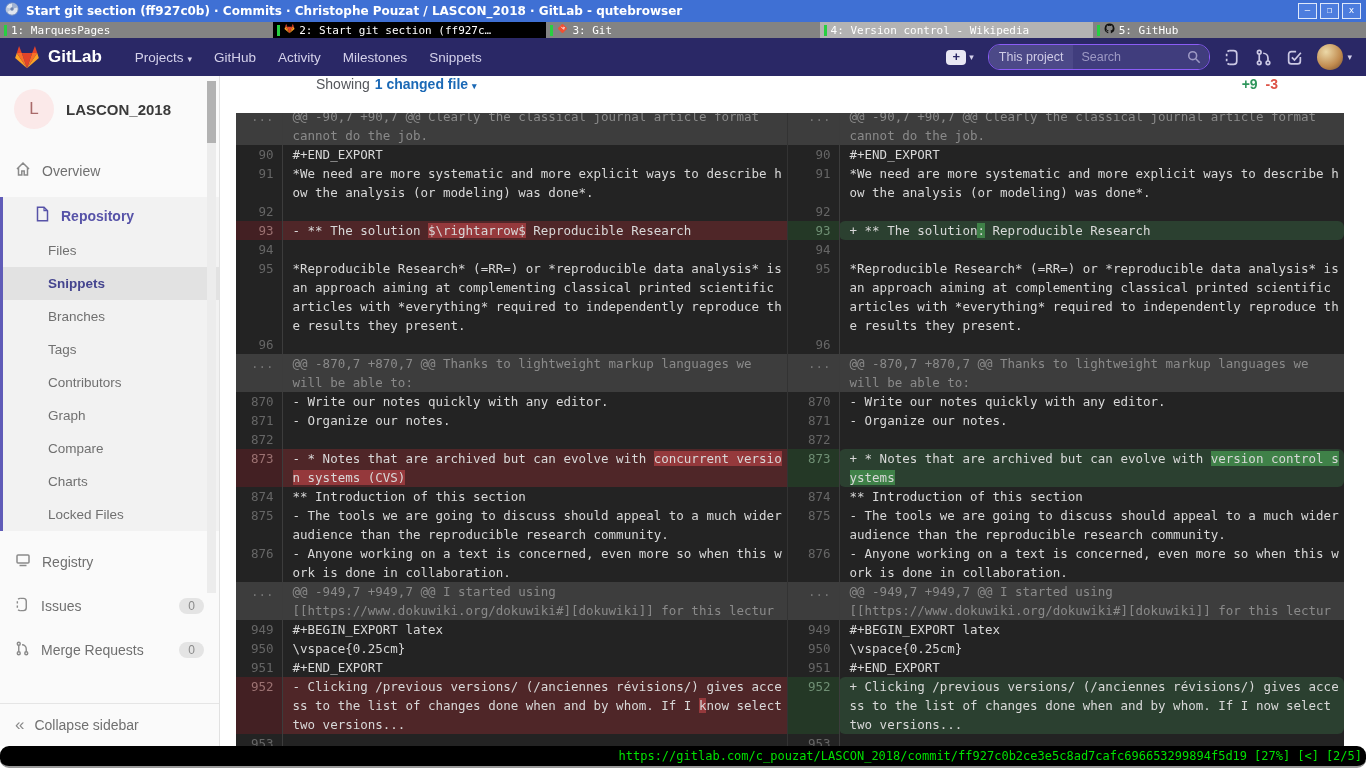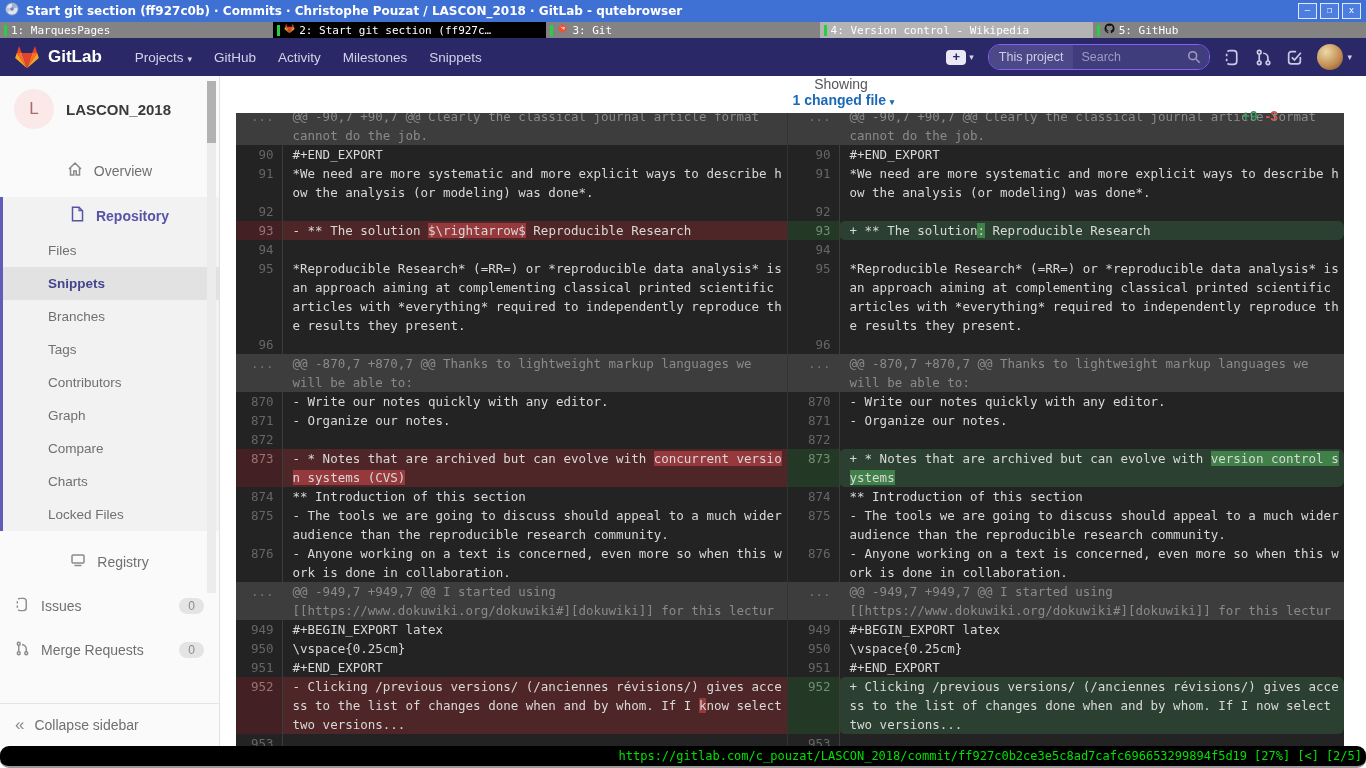--- a/index.html
+++ b/index.html
@@ -57,42 +57,42 @@
   
   .sidebar { width:220px; background:#fafafa; border-right:1px solid #e1e1e1;
              position:relative; flex:none; }
   .side-scroll { height:622px; overflow:hidden; }
   .project { display:flex; align-items:center; gap:12px; padding:13px 14px 15px; }
   .proj-avatar { width:40px; height:40px; border-radius:50%; background:#fbe9e9;
                  color:#a96a6a; font-size:17px; display:flex; align-items:center;
                  justify-content:center; flex:none; }
   .proj-name { font-size:15px; font-weight:bold; color:#3a3a3a; }
   .s-item { display:flex; align-items:center; gap:11px; padding:9px 15px;
-            color:#707070; font-size:14px; cursor:pointer;justify-content:center; }
+            color:#707070; font-size:14px; cursor:pointer; }
   .s-item svg { flex:none; }
   .repo-sec { background:#f2f2f2; border-left:3px solid #605cb8; margin-top:8px; }
   .repo-head { color:#5753a8; font-weight:bold; padding-left:12px;margin-left:20px; }
   .sub-item { padding:9px 15px 9px 45px; font-size:13.5px; color:#707070;
               cursor:pointer; }
   .sub-item.active { background:#e2e2e2; color:#45458f; font-weight:bold; }
   .bottom-items { margin-top:12px; }
   .badge { margin-left:auto; background:#e4e4e4; border-radius:10px;
            padding:1px 9px; font-size:12px; color:#8a8a8a; }
   .collapse { position:absolute; bottom:0; left:0; width:219px;
               border-top:1px solid #e5e5e5; background:#fafafa;
               padding:13px 15px; display:flex; align-items:center; gap:10px;
               color:#707070; font-size:14px; cursor:pointer; }
   .collapse .chev { font-size:17px; line-height:12px; color:#8a8a8a; }
   .sb-track { position:absolute; top:5px; right:3px; width:9px; height:512px;
               background:#ececec; }
   .sb-thumb { width:9px; height:62px; background:#b2b2b2; }
 
   
   .content { flex:1; background:#fff; overflow:hidden; }
-  .topbar { height:37px; display:flex; align-items:center; padding:0 0 0 96px;flex-direction:column; }
+  .topbar { height:37px; display:flex; align-items:flex-start; padding:0 0 0 96px; }
   .showing { font-size:14px; color:#54565b; }
   .file-link { font-size:14px; font-weight:bold; color:#1b69b6; margin-left:5px;
                cursor:pointer; }
   .file-caret { color:#1b69b6; font-size:9px; }
   .diffstat { margin-left:auto; padding-right:88px; font-size:14px; font-weight:bold; }
   .plusstat { color:#2f965c; } .minusstat { color:#dd5347; margin-left:4px; }
 
   
   .diffwrap { margin-left:16px; width:1108px; height:633px; overflow:hidden;
               background:#232323; }

